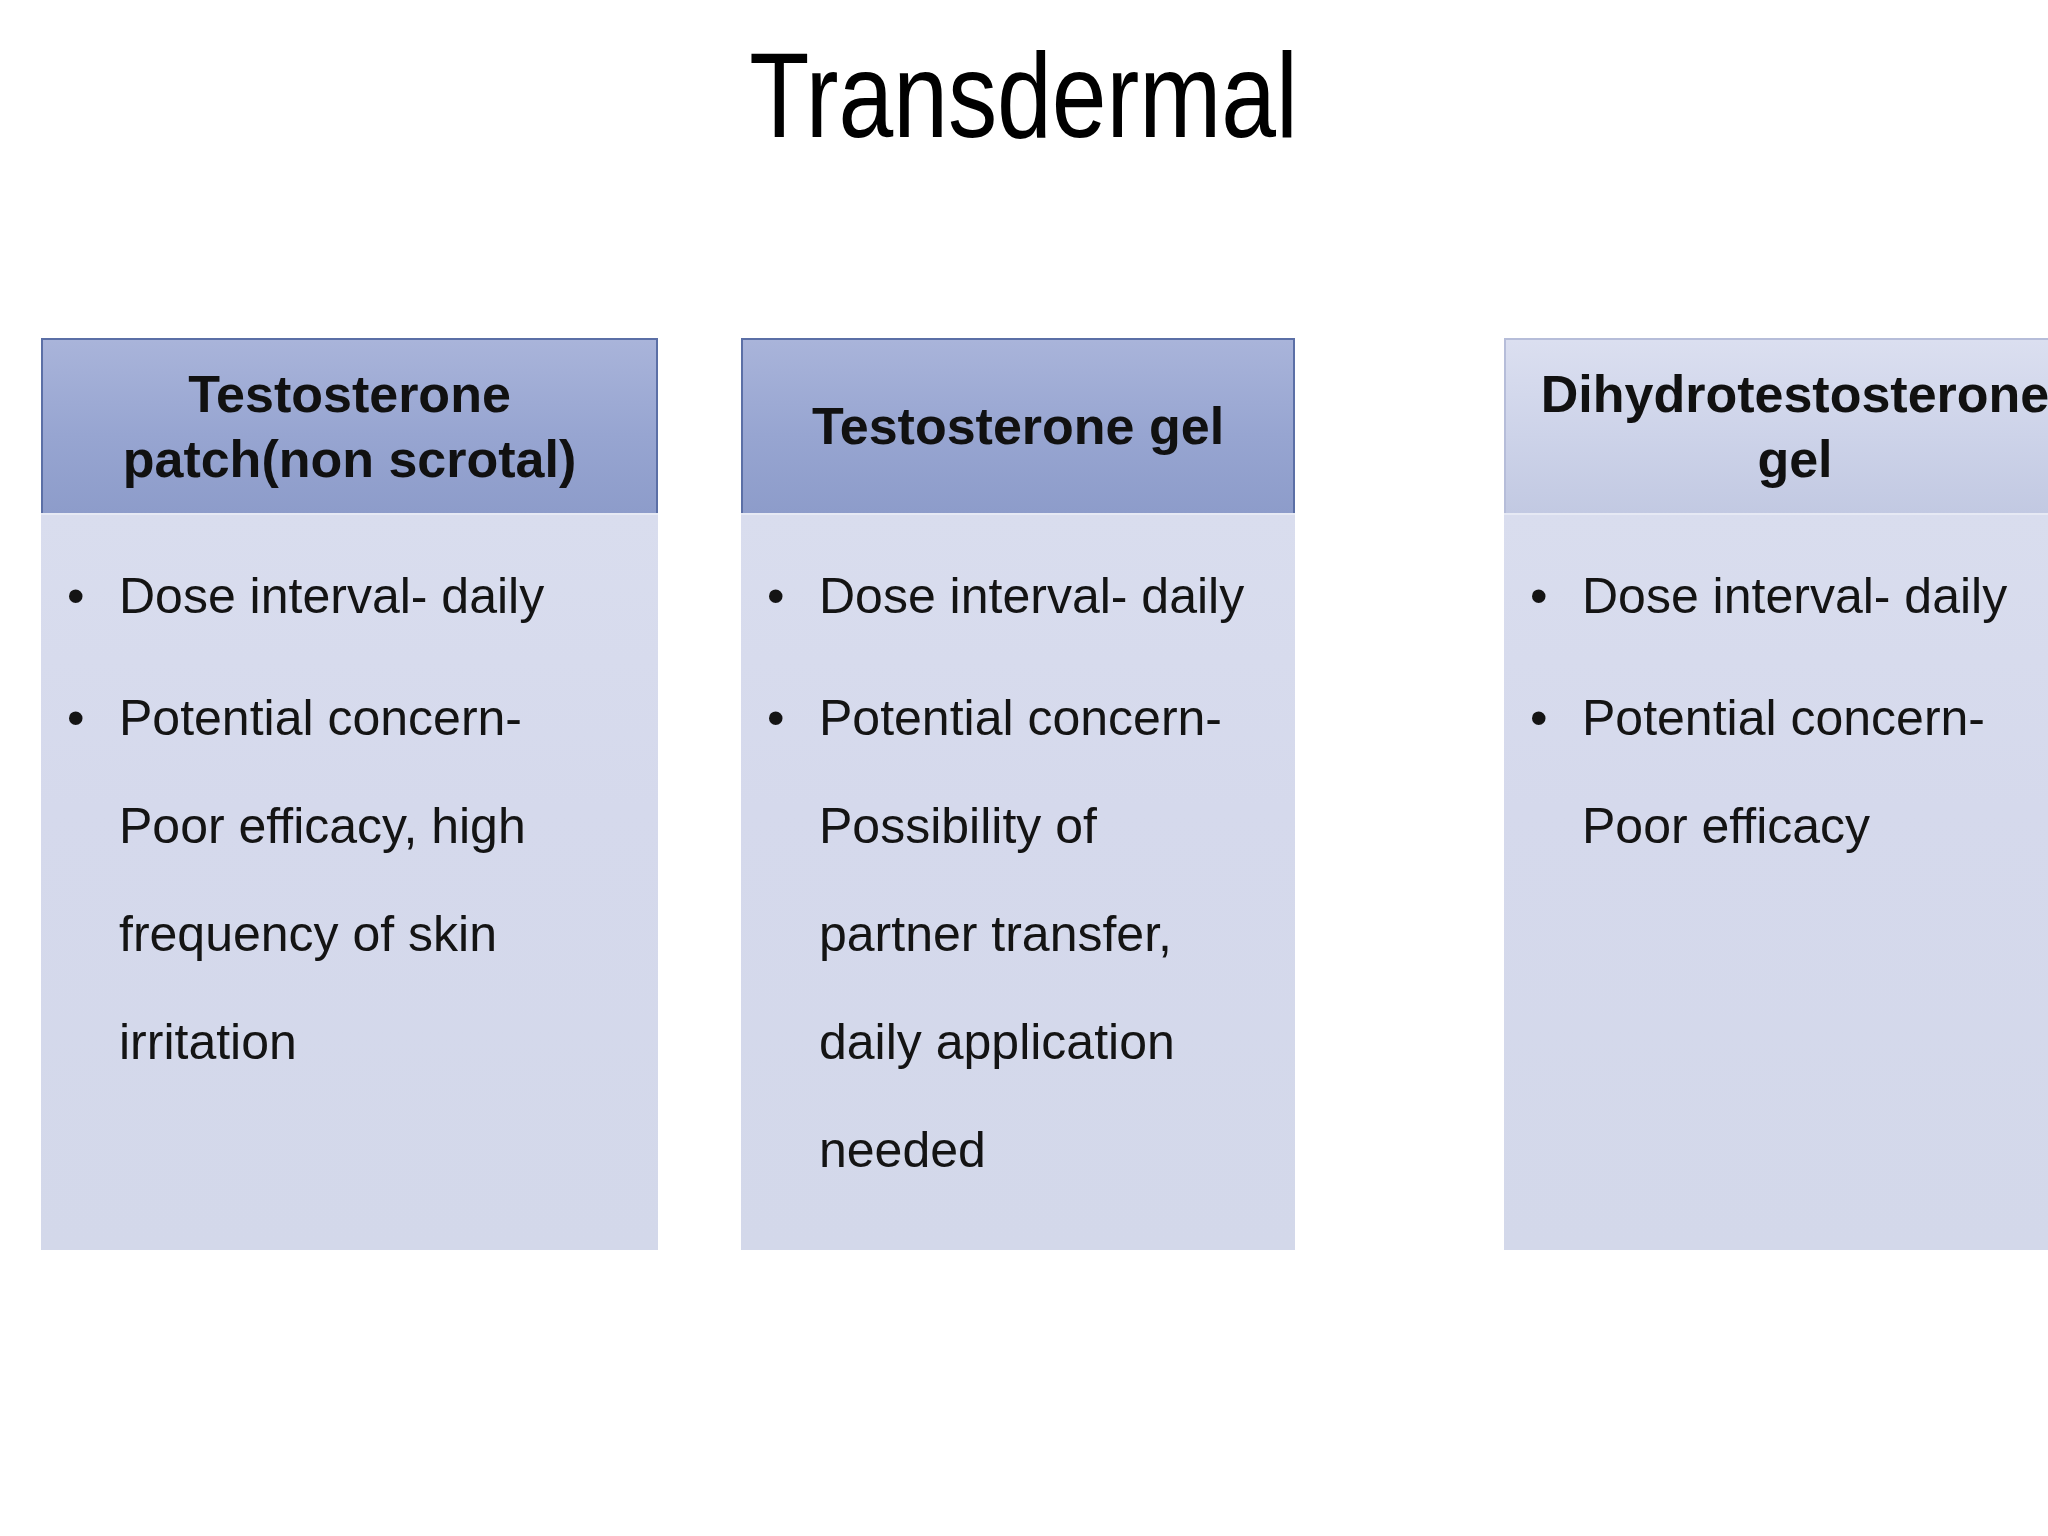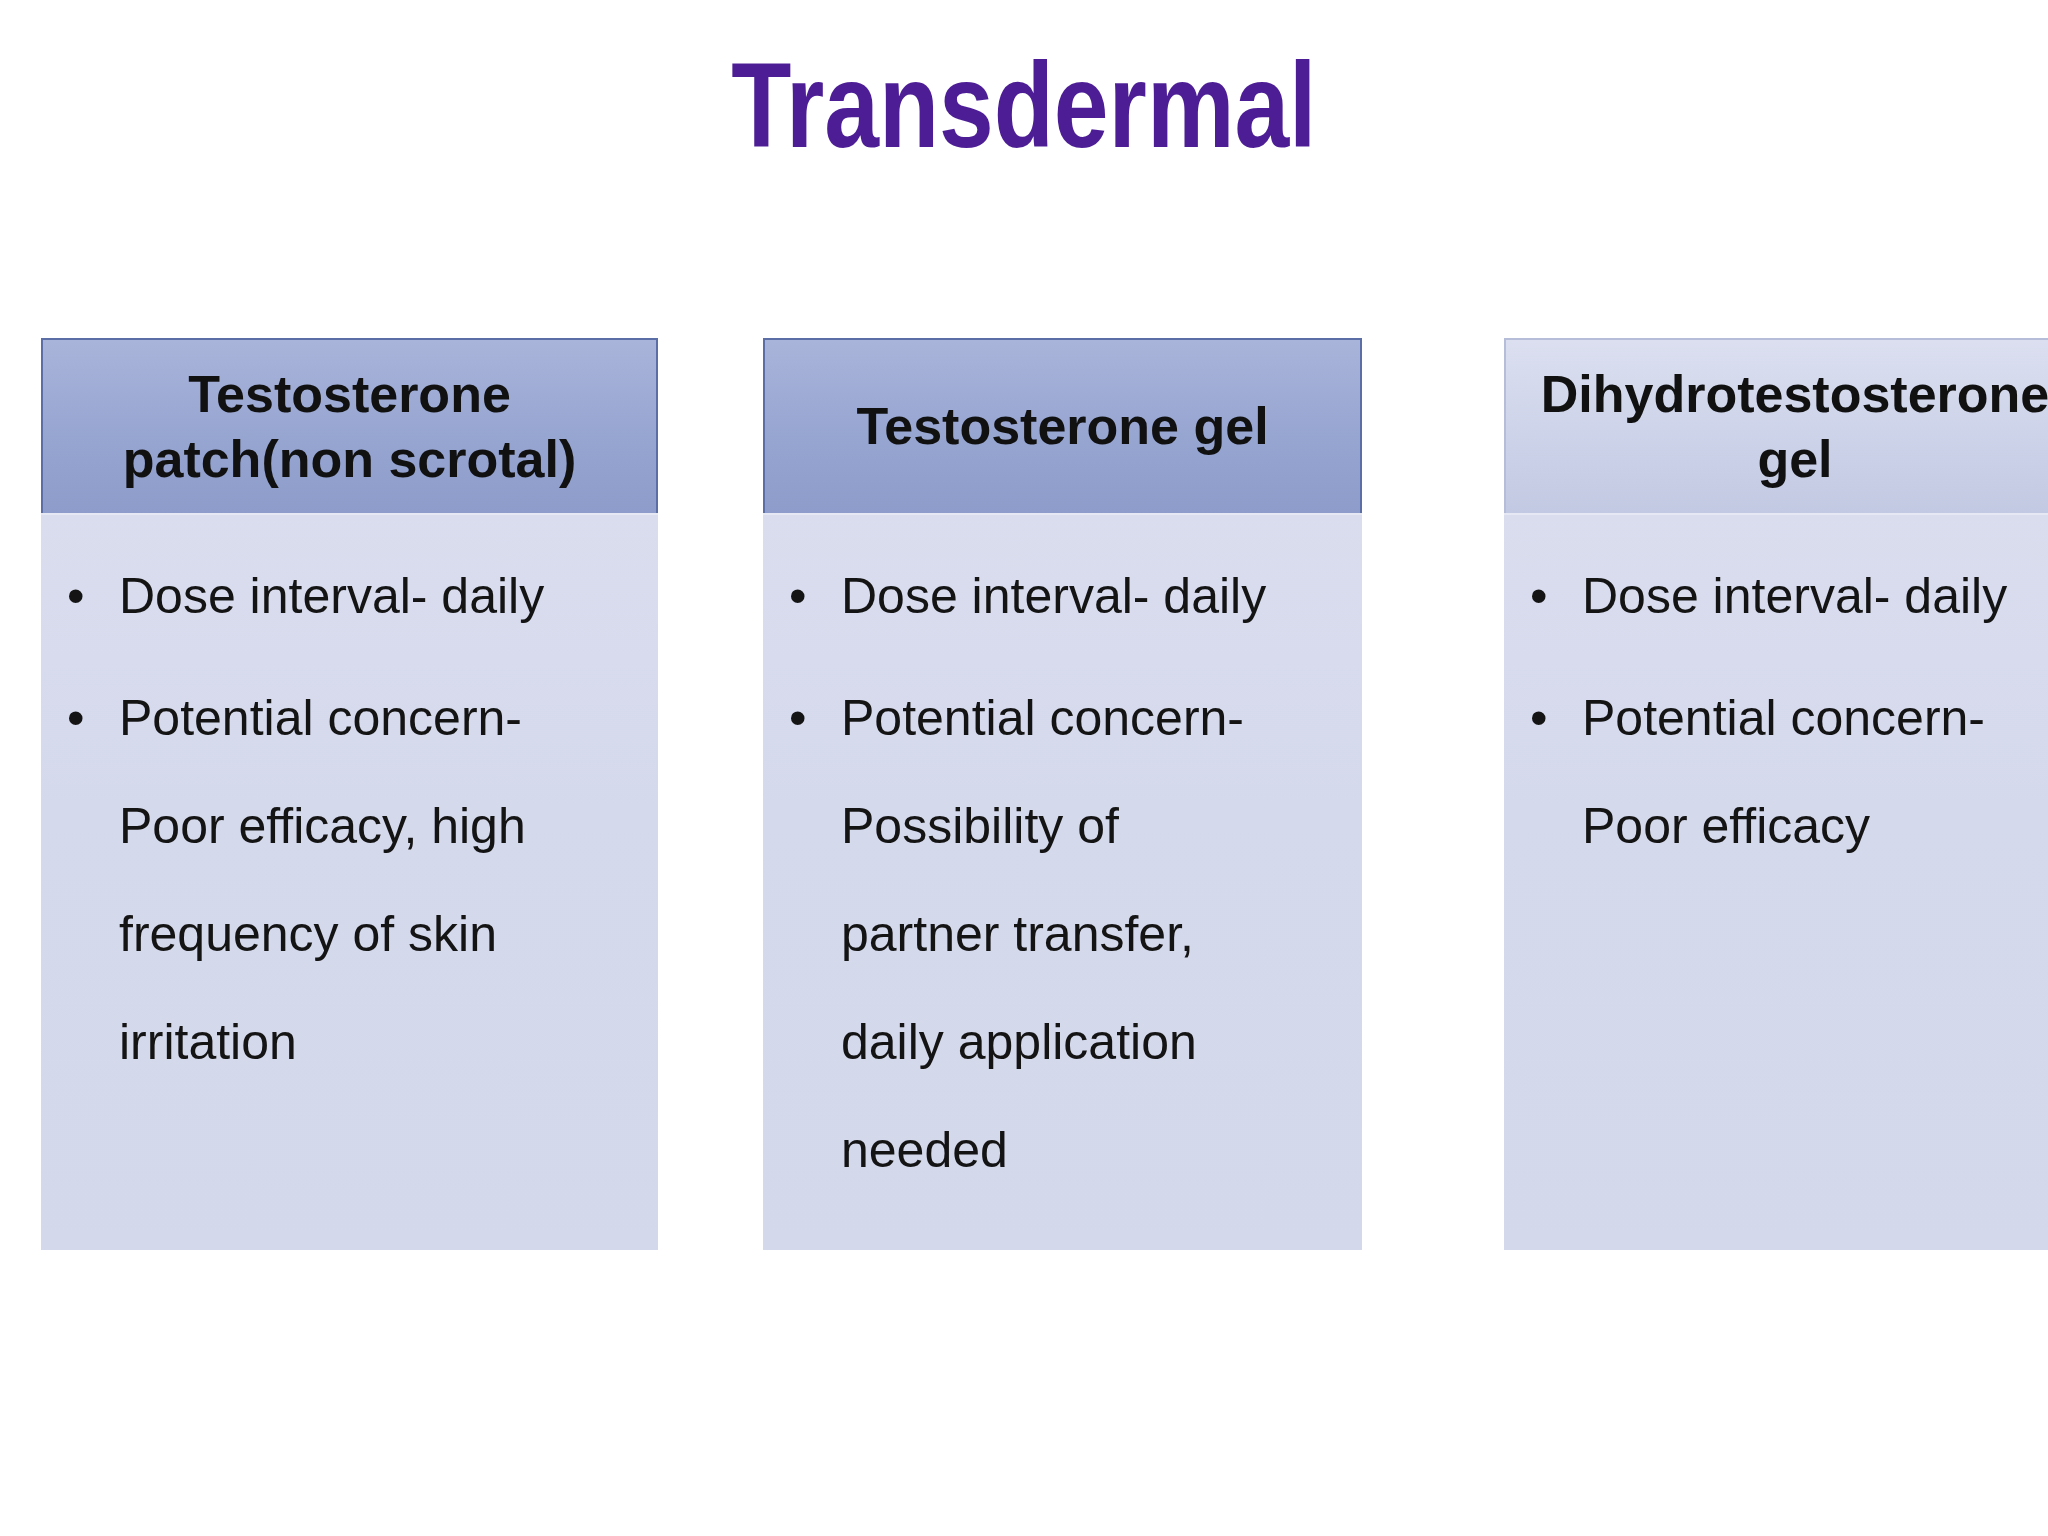--- a/index.html
+++ b/index.html
@@ -19,39 +19,38 @@
 
   
   .title-wrap {
     position: absolute;
     top: 26px;
     left: 0;
     width: 100%;
     text-align: center;
     font-size: 120px;
     line-height: 1.15;
-    font-weight: 700;
-    color: #4c1d95;
-    margin-top: 10px;
+    font-weight: 400;
+    color: #000000;
   }
   .title-text {
     display: inline-block;
     transform: scaleX(0.82);
     transform-origin: center center;
     white-space: nowrap;
   }
 
   
   .card {
     position: absolute;
     top: 338px;
     box-sizing: border-box;
   }
   .card-1 { left: 41px;   width: 617px; }
-  .card-2 { left: 763px;  width: 599px; }
+  .card-2 { left: 741px;  width: 554px; }
   .card-3 { left: 1504px; width: 582px; }
 
   .card-header {
     box-sizing: border-box;
     height: 175px;
     display: flex;
     align-items: center;
     justify-content: center;
     text-align: center;
     font-weight: 700;

